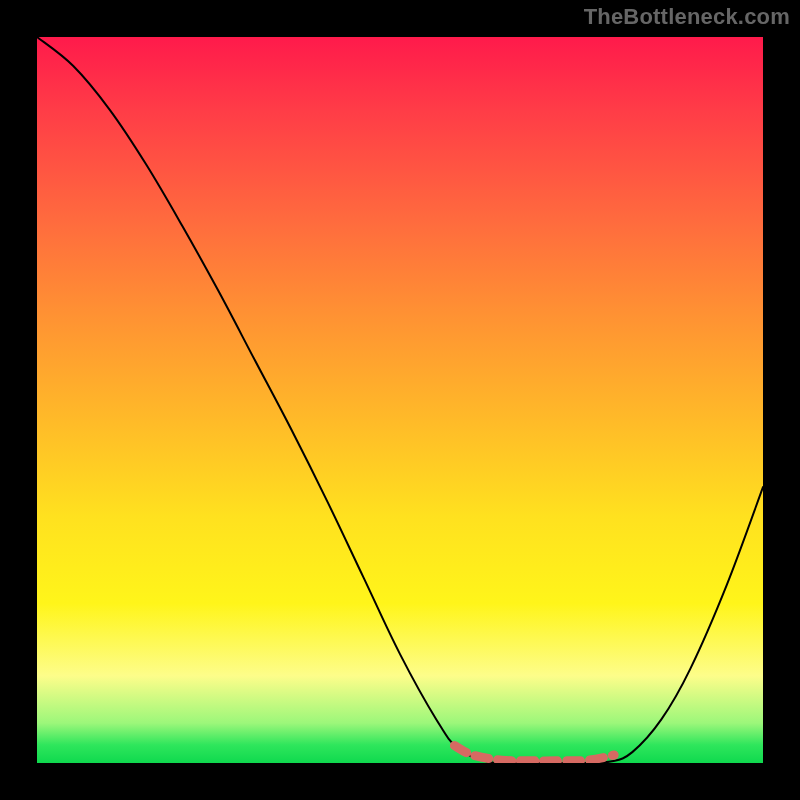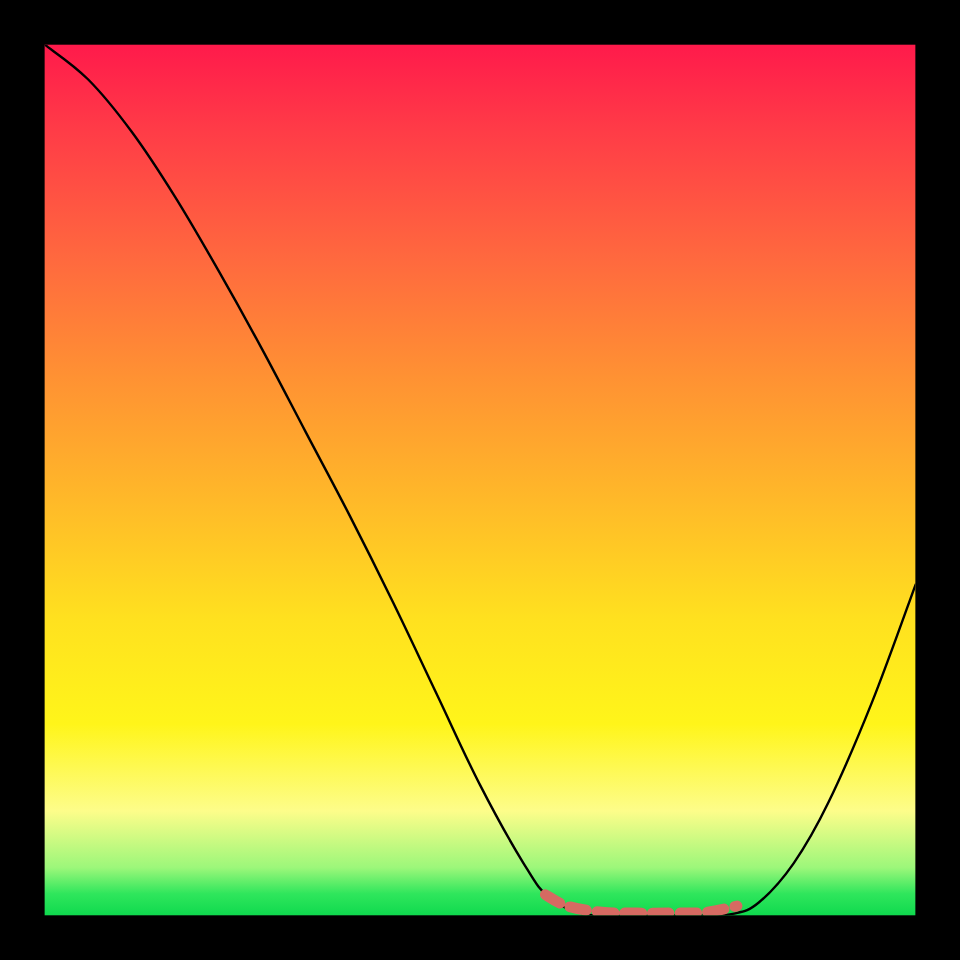--- a/index.html
+++ b/index.html
@@ -57,20 +57,21 @@
     inset: 0;
     width: 100%;
     height: 100%;
     z-index: 2;
   }
 </style>
 </head>
 <body>
 
 <div class="frame">
+  <div class="watermark">TheBottleneck.com</div>
 
   <div class="plot-area">
     <div class="gradient-bg"></div>
     <svg class="curve" viewBox="0 0 726 726" preserveAspectRatio="none">
       <g>
           <path d="M 0.00 0.00 C 6.53 5.23, 23.23 15.97, 36.30 29.04 C 49.37 42.11, 59.53 54.96, 72.60 72.60 C 85.67 90.24, 95.83 106.14, 108.90 127.05 C 121.97 147.96, 132.13 165.89, 145.20 188.76 C 158.27 211.63, 168.43 229.92, 181.50 254.10 C 194.57 278.28, 204.73 298.24, 217.80 323.07 C 230.87 347.90, 241.03 366.56, 254.10 392.04 C 267.17 417.52, 277.33 437.85, 290.40 464.64 C 303.47 491.43, 313.63 513.43, 326.70 540.87 C 339.77 568.31, 349.93 591.62, 363.00 617.10 C 376.07 642.58, 388.85 665.45, 399.30 682.44 C 409.75 699.43, 411.93 703.90, 421.08 711.48 C 430.23 719.06, 439.67 721.93, 450.12 724.55 C 460.57 727.16, 468.71 725.74, 479.16 726.00 C 489.61 726.26, 496.44 726.00, 508.20 726.00 C 519.96 726.00, 532.74 726.26, 544.50 726.00 C 556.26 725.74, 564.39 726.51, 573.54 724.55 C 582.69 722.59, 586.17 722.69, 595.32 715.11 C 604.47 707.53, 613.91 697.47, 624.36 682.44 C 634.81 667.41, 641.64 655.80, 653.40 631.62 C 665.16 607.44, 676.63 580.80, 689.70 548.13 C 702.77 515.46, 719.47 467.76, 726.00 450.12 " fill="none" stroke="#000000" stroke-width="2" stroke-linecap="round" stroke-linejoin="round"></path>
           <path d="M 417.45 708.58 C 420.72 710.27, 427.11 715.40, 435.60 718.01 C 444.09 720.63, 454.19 722.05, 464.64 723.10 C 475.09 724.14, 483.23 723.69, 493.68 723.82 C 504.13 723.95, 512.27 723.95, 522.72 723.82 C 533.17 723.69, 541.96 724.14, 551.76 723.10 C 561.56 722.05, 572.60 718.93, 577.17 718.01 " fill="none" stroke="#d66a62" stroke-width="9" stroke-linecap="round" stroke-linejoin="round" stroke-dasharray="14 9"></path>
         </g>
     </svg>
   </div>

